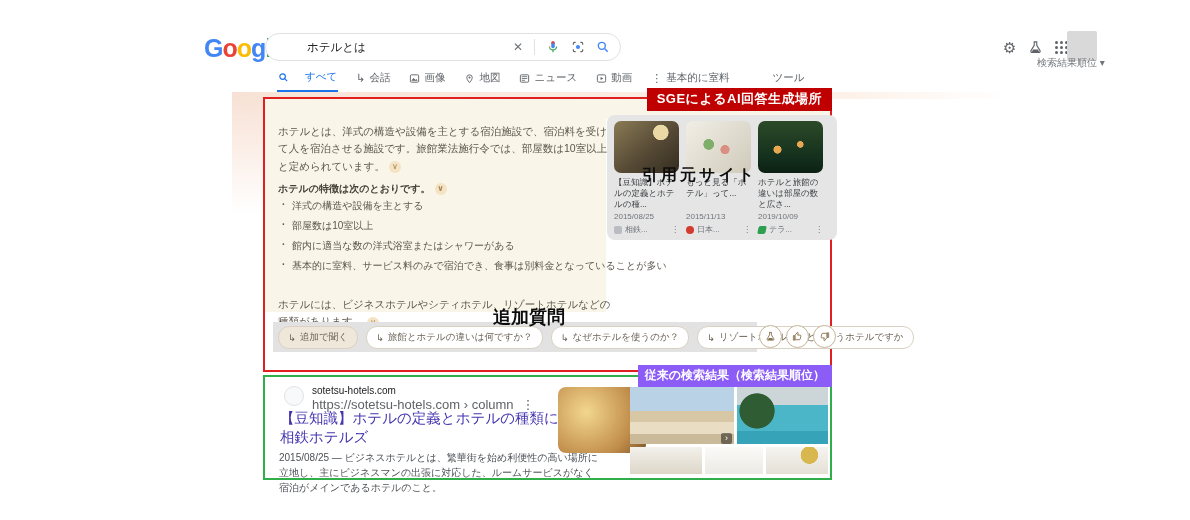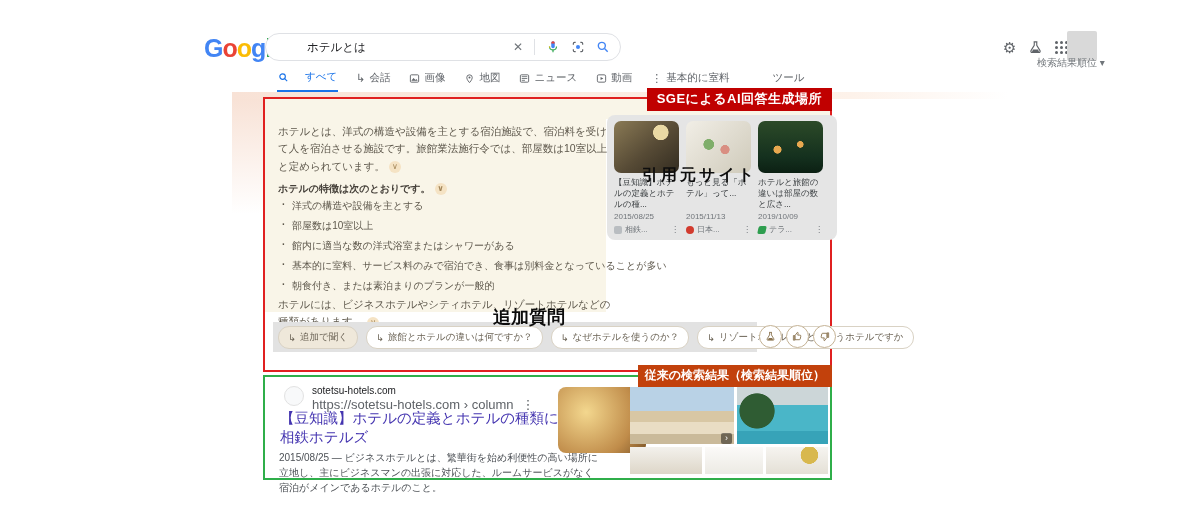--- a/index.html
+++ b/index.html
@@ -245,21 +245,20 @@
 
     <div class="sge-h">
       <span>ホテルの特徴は次のとおりです。</span><span class="chev">∨</span>
     </div>
 
     <ul class="sge-ul">
       <li>洋式の構造や設備を主とする</li>
       <li>部屋数は10室以上</li>
       <li>館内に適当な数の洋式浴室またはシャワーがある</li>
       <li>基本的に室料、サービス料のみで宿泊でき、食事は別料金となっていることが多い</li>
-      <li>朝食付き、または素泊まりのプランが一般的</li>
     </ul>
 
     <div class="sge-p p2">
       <span>ホテルには、ビジネスホテルやシティホテル、リゾートホテルなどの種類があります。</span><span class="chev">∨</span>
     </div>
 
     <div class="cards-panel">
       <div class="card">
         <div class="card-img img-room"></div>
         <div class="card-t">【豆知識】ホテルの定義とホテルの種...</div>
@@ -328,21 +327,21 @@
           <path fill="none" stroke="#8a734f" stroke-width="2" d="M3 10h3v10H3zM6.5 19h9.4a2 2 0 0 0 2-1.6l1.3-6A2 2 0 0 0 17.2 9h-4.7l.8-3.8A1.7 1.7 0 0 0 11.7 3L6.5 10z"></path>
         </svg>
       </span>
     </div>
 
     <div class="ov ov-cite">引用元サイト</div>
     <div class="ov ov-follow">追加質問</div>
   </div>
 
   <div class="abs serp-box" style="border-color: rgb(47, 174, 74);">
-    <div class="green-tag" style="background: #c2410c; margin-left: 24px;">従来の検索結果（検索結果順位）</div>
+    <div class="green-tag" style="background: #8b5cf6; margin-left: 24px;">従来の検索結果（検索結果順位）</div>
 
     <div class="r-fav"></div>
     <div class="r-site">sotetsu-hotels.com</div>
     <div class="r-url">
       <span>https://sotetsu-hotels.com › column</span><span class="dots">⋮</span>
     </div>
     <div class="r-title">【豆知識】ホテルの定義とホテルの種類について - 相鉄ホテルズ</div>
     <div class="r-snip">2015/08/25 — ビジネスホテルとは、繁華街を始め利便性の高い場所に立地し、主にビジネスマンの出張に対応した、ルームサービスがなく宿泊がメインであるホテルのこと。</div>
     <div class="r-thumb"></div>
 

